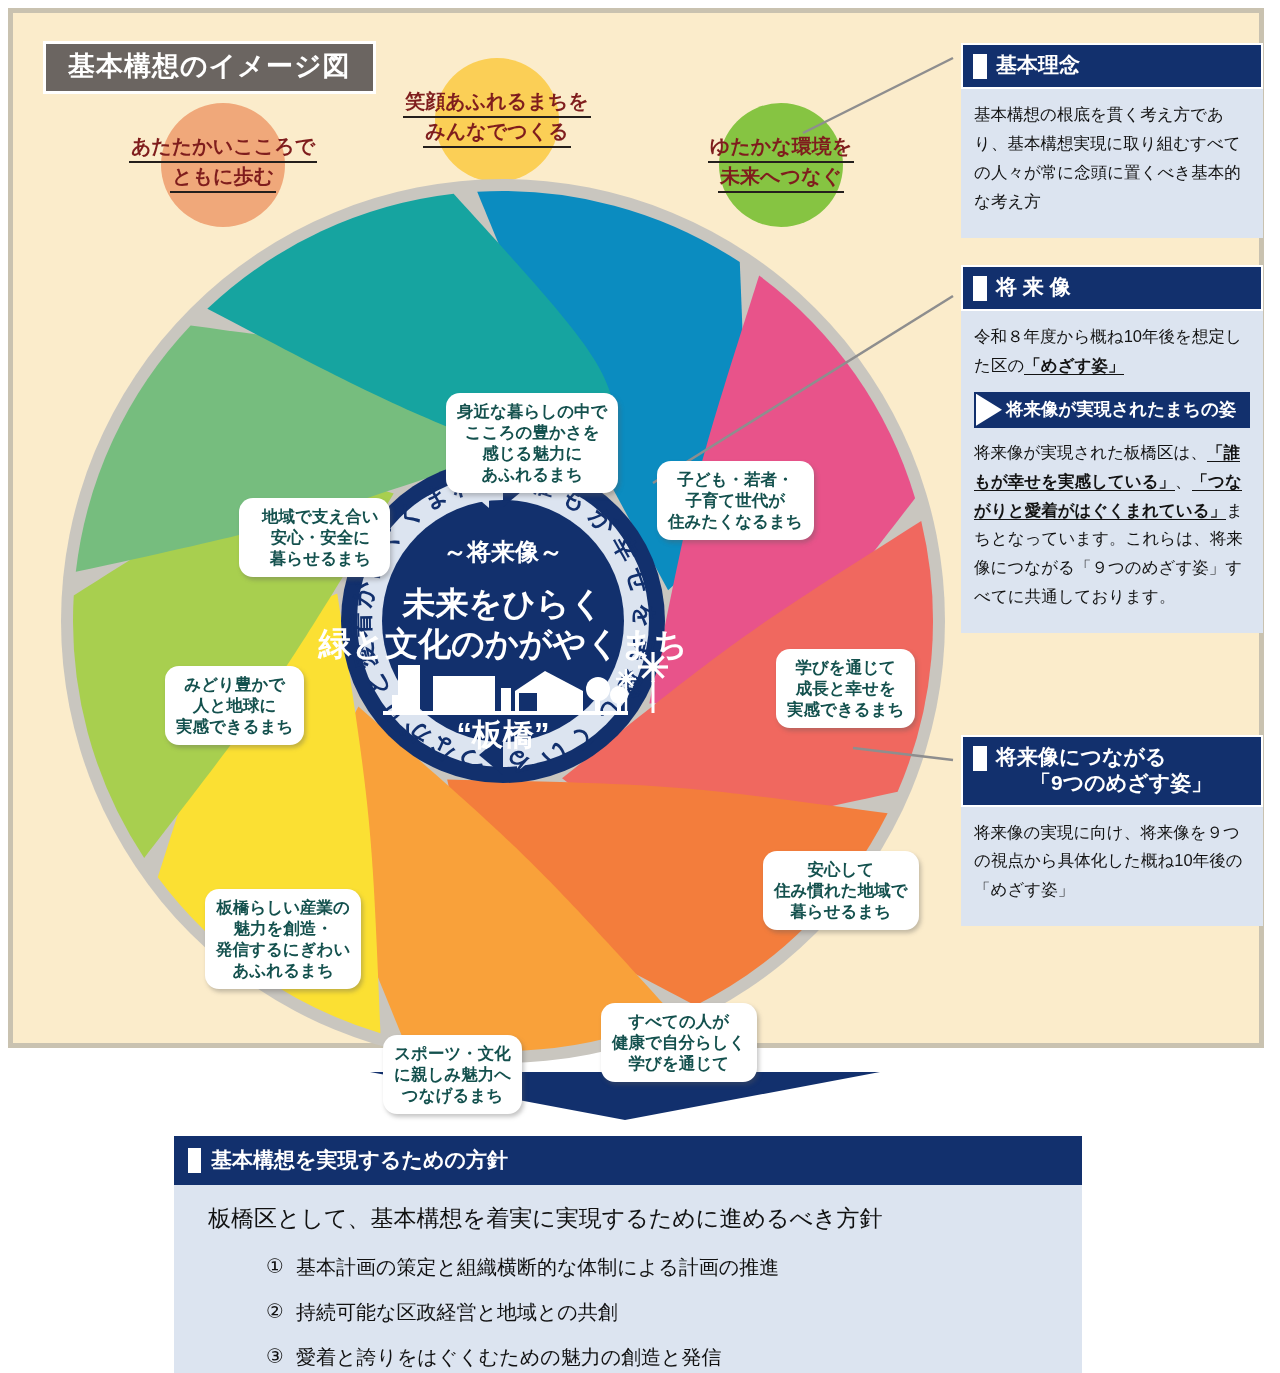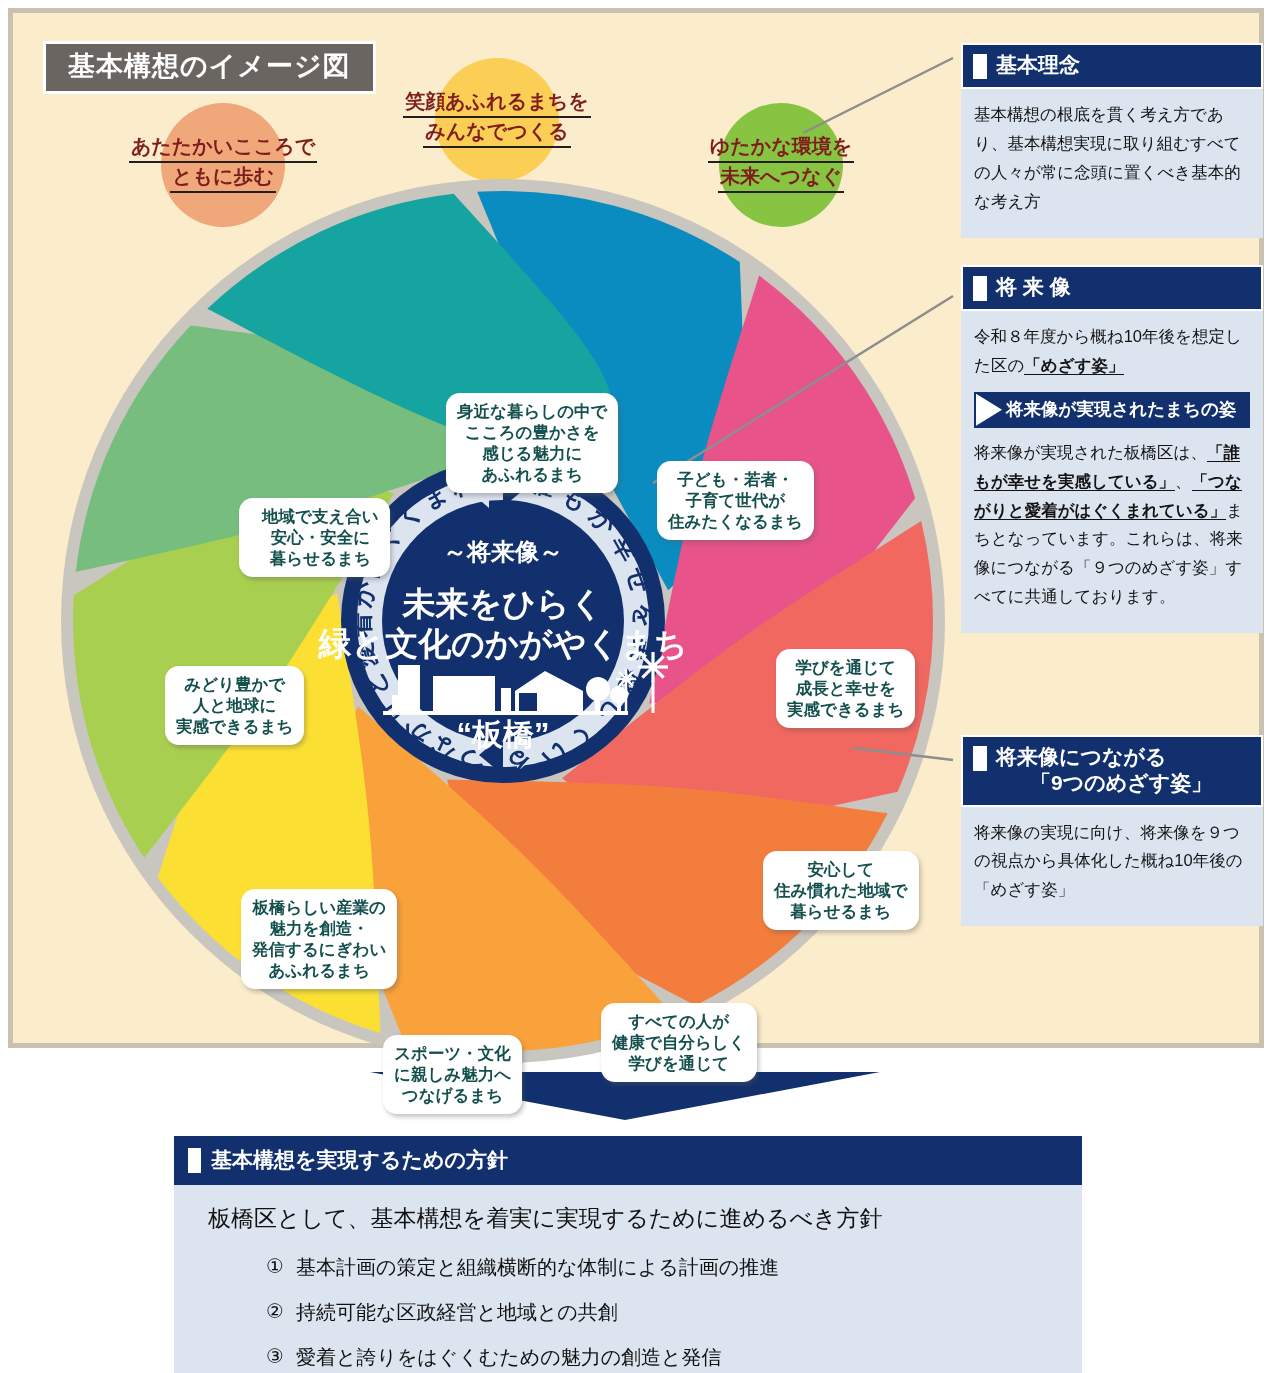--- a/index.html
+++ b/index.html
@@ -278,21 +278,21 @@
     <div class="petal-label" id="pl4" style="left: 548px; top: 832px;">
         <div>すべての人が</div>
         <div>健康で自分らしく</div>
         <div>学びを通じて</div>
       </div>
     <div class="petal-label" id="pl5" style="left: 330px; top: 864px;">
         <div>スポーツ・文化</div>
         <div>に親しみ魅力へ</div>
         <div>つなげるまち</div>
       </div>
-    <div class="petal-label" id="pl6" style="left: 152px; top: 718px; margin-left: 36px;">
+    <div class="petal-label" id="pl6" style="left: 152px; top: 718px;">
         <div>板橋らしい産業の</div>
         <div>魅力を創造・</div>
         <div>発信するにぎわい</div>
         <div>あふれるまち</div>
       </div>
     <div class="petal-label" id="pl7" style="left: 112px; top: 495px;">
         <div>みどり豊かで</div>
         <div>人と地球に</div>
         <div>実感できるまち</div>
       </div>

